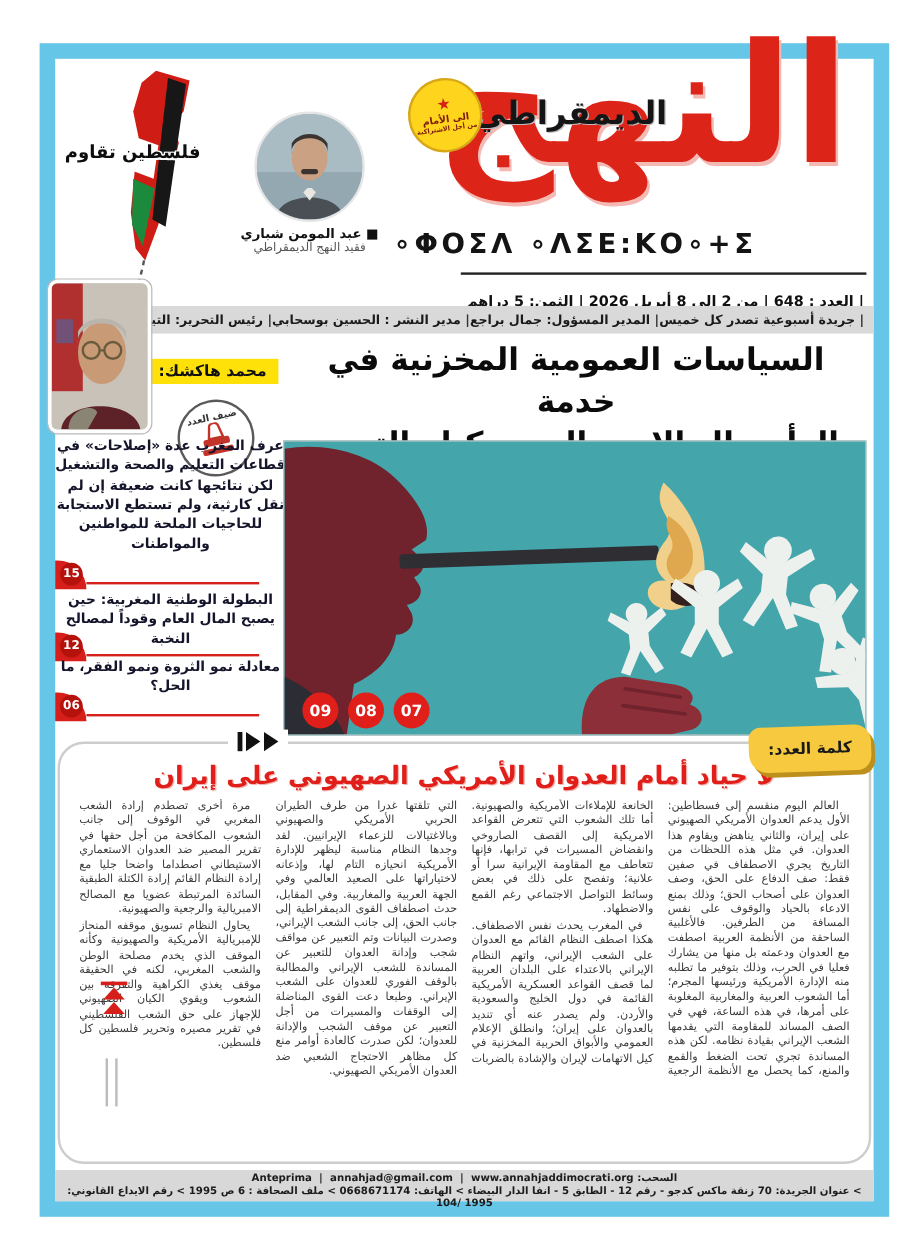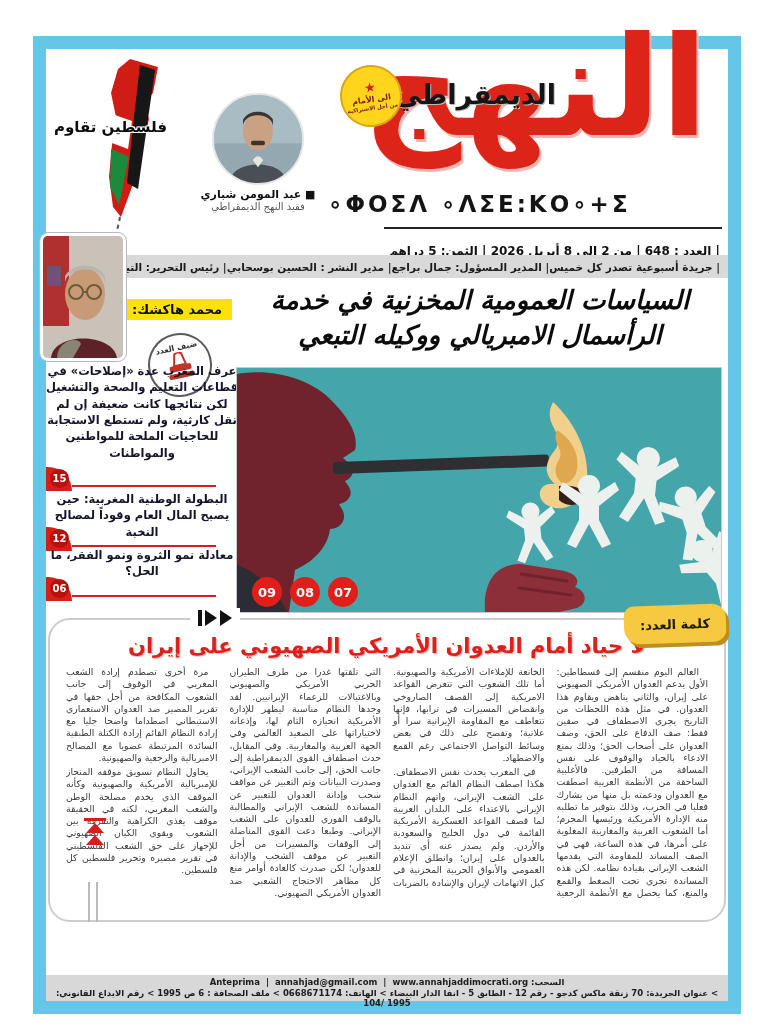--- a/index.html
+++ b/index.html
@@ -42,26 +42,26 @@
   .stamp .stamp-text { font-size:8px; font-weight:bold; color:#333; margin-top:8px; }
   .teaser { position:absolute; left:0; width:192px; direction:rtl; text-align:center; font-size:11.5px; font-weight:bold; color:#14142a; line-height:1.42; cursor:pointer; }
   .t1 { top:314px; } .t2 { top:442px; } .t3 { top:498px; }
   .teaser-rule { position:absolute; left:0; width:170px; height:24px; }
   .r1 { top:418px; } .r2 { top:478px; } .r3 { top:528px;padding-left:36px; }
   .teaser-rule .line { position:absolute; left:26px; right:0; bottom:4px; height:2px; background:#d61f1a; }
   .teaser-rule .wedge { position:absolute; left:0; bottom:0; width:26px; height:24px; background:#d61f1a; border-radius:0 24px 0 0; }
   .teaser-rule .badge { position:absolute; left:4px; bottom:3px; width:19px; height:19px; border-radius:50%; background:#b5120e; color:#fff; font-size:10px; font-weight:bold; display:flex; align-items:center; justify-content:center; }
 
   
-  .lead-headline { position:absolute; left:190px; right:4px; top:234px; direction:rtl; text-align:center; font-size:26px; font-weight:bold; color:#0b0b0b; line-height:1.35;font-style:italic; }
+  .lead-headline { position:absolute; left:190px; right:4px; top:234px; direction:rtl; text-align:center; font-size:26px; font-weight:bold; color:#0b0b0b; line-height:1.35; }
   .lead-illustration { position:absolute; left:190px; right:6px; top:318px; height:246px; border:1px solid #c9c9c9; background:#44a5aa; overflow:hidden; }
 
   
   .kicker { position:absolute; right:2px; top:556px; width:102px; height:38px; background:#f7c93e; border-radius:10px 14px 12px 16px; transform:rotate(-2deg); box-shadow:3px 4px 0 #bd8f1c; display:flex; align-items:center; justify-content:center; font-size:13px; font-weight:bold; color:#1a1a1a; z-index:6; direction:rtl; }
-  .edit-box { position:absolute; left:2px; right:2px; top:569px; height:304px; border:2px solid #cdcdcd; border-radius:22px; direction:rtl; }
+  .edit-box { position:absolute; left:2px; right:2px; top:569px; height:352px; border:2px solid #cdcdcd; border-radius:22px; direction:rtl; }
   .ff-chip { position:absolute; left:140px; top:-12px; background:#fff; padding:2px 8px; display:flex; align-items:center; gap:3px; }
   .tri-right { width:0; height:0; border-top:8px solid transparent; border-bottom:8px solid transparent; border-left:12px solid #111; }
   .ff-bar { width:4px; height:16px; background:#111; }
   .edit-headline { margin:14px 20px 4px; text-align:center; font-size:21px; font-weight:bold; color:#e01f1a; text-shadow:1px 1px 0 #f3b5b0; }
   .edit-cols { margin:8px 16px 10px; height:282px; column-count:4; column-gap:12px; direction:rtl; text-align:justify; font-size:9.3px; line-height:1.32; color:#3a3a3a; font-weight:normal; overflow:hidden; }
   .edit-cols p { text-indent:9px; margin-bottom:2px; }
   .up-icon { position:absolute; left:34px; top:198px; width:22px; display:flex; flex-direction:column; align-items:center; gap:2px; }
   .up-icon .bar { width:22px; height:3px; background:#d61f1a; }
   .up-icon .tri { width:0; height:0; border-left:9px solid transparent; border-right:9px solid transparent; border-bottom:10px solid #d61f1a; }
   .quote-bars { position:absolute; left:38px; top:262px; display:flex; gap:6px; }

